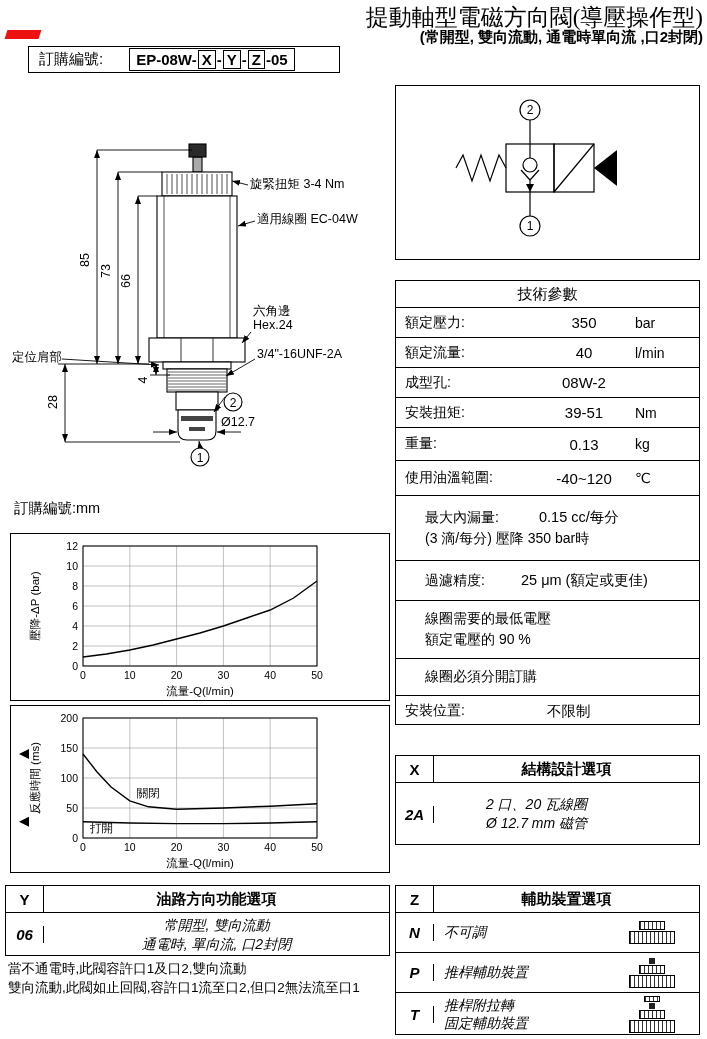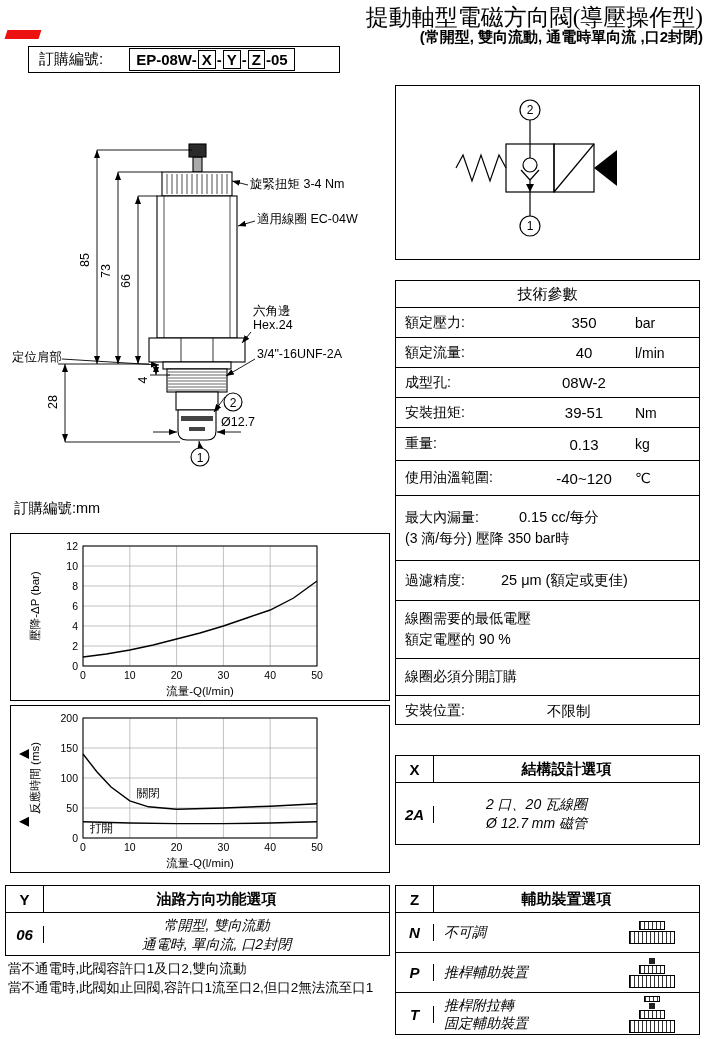--- a/index.html
+++ b/index.html
@@ -27,21 +27,21 @@
   .tech-title { height:27px; display:flex; align-items:center; justify-content:center;
                 font-size:15px; font-weight:normal; border-bottom:1px solid #000; }
   .tech-row { display:flex; align-items:center; padding:0 9px; border-bottom:1px solid #000; }
   .tech-row.last { border-bottom:none; }
   .t-label { width:128px; font-size:14px; }
   .t-value { flex:1; text-align:center; font-size:15px; }
   .t-unit { width:55px; font-size:14px; }
   .t-val2 { margin-left:14px; font-size:14.5px; }
   .tech-row2 { display:flex; flex-direction:column; justify-content:center; gap:3px;
                padding:2px 9px; border-bottom:1px solid #000; font-size:14px; }
-  .t-line { display:flex; align-items:center; }
+  .t-line { display:flex; align-items:center;margin-left:20px; }
 
   .opt-table { position:absolute; border:1px solid #000; background:#fff; }
   .opt-header { display:flex; align-items:stretch; height:27px; border-bottom:1px solid #000; }
   .opt-key { width:38px; border-right:1px solid #000; display:flex; align-items:center;
              justify-content:center; font-size:15px; font-weight:bold; }
   .opt-title { flex:1; display:flex; align-items:center; justify-content:center;
                font-size:15px; font-weight:bold; }
   .opt-row { display:flex; align-items:center; border-bottom:1px solid #000;font-style:italic; }
   .opt-row.last { border-bottom:none; }
   .opt-cell { flex:1; display:flex; flex-direction:column; align-items:center;
@@ -343,21 +343,21 @@
   <div class="opt-row last" style="height:43px">
     <div class="opt-key">06</div>
     <div class="opt-cell">
       <div>常開型, 雙向流動</div>
       <div>通電時, 單向流, 口2封閉</div>
     </div>
   </div>
 </div>
 <div class="abs notes">
   <div>當不通電時,此閥容許口1及口2,雙向流動</div>
-  <div>當不通電時,此閥如止回閥,容許口1流至口2,但口2無法流至口1</div>
+  <div>雙向流動,此閥如止回閥,容許口1流至口2,但口2無法流至口1</div>
 </div>
 
 <div class="opt-table" style="left:395px;top:885px;width:305px;height:150px">
   <div class="opt-header">
     <div class="opt-key">Z</div>
     <div class="opt-title">輔助裝置選項</div>
   </div>
   <div class="opt-row" style="height:40px">
     <div class="opt-key">N</div>
     <div class="z-label">

